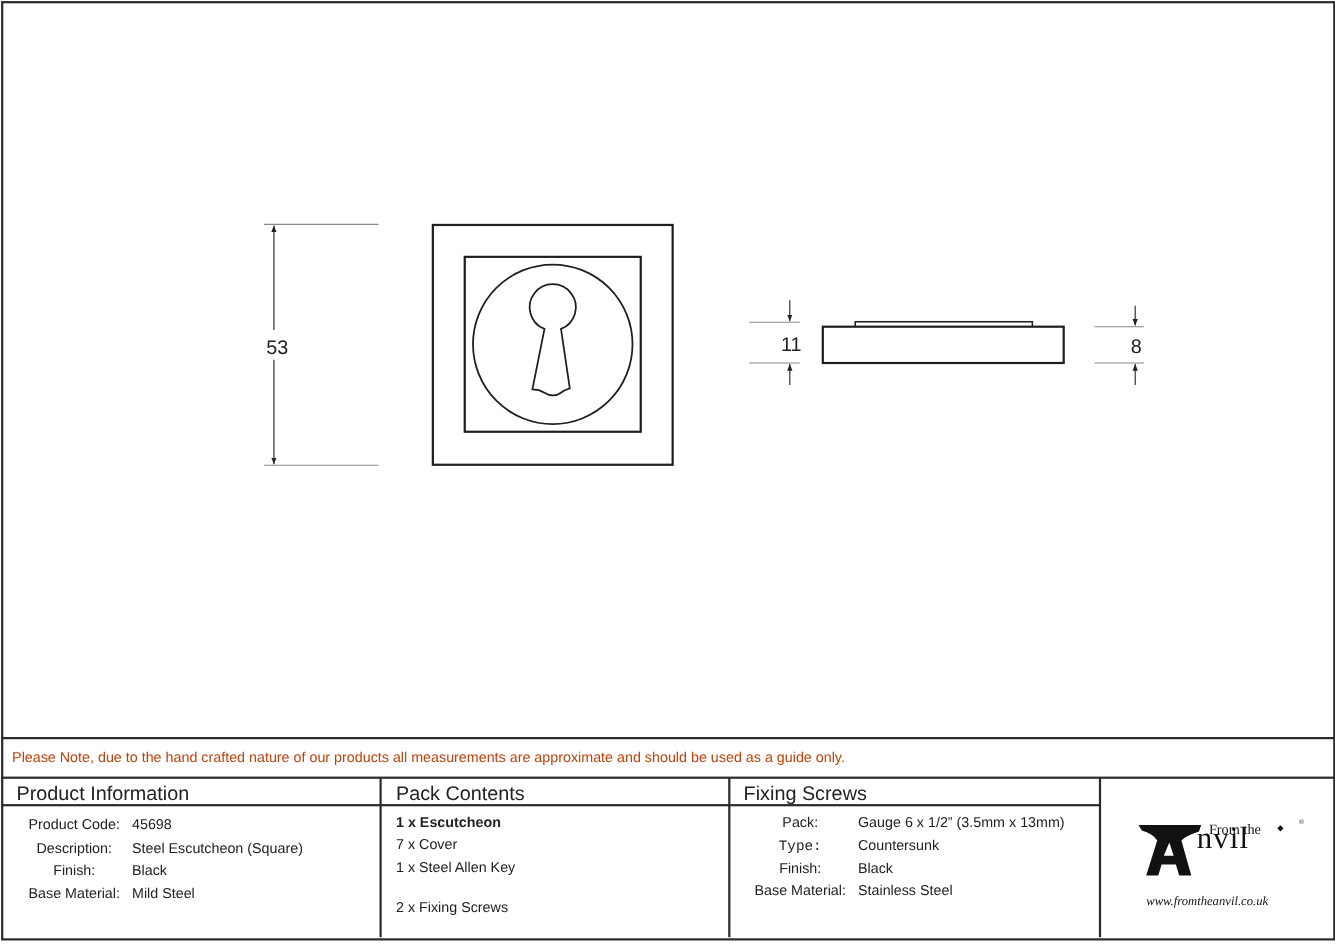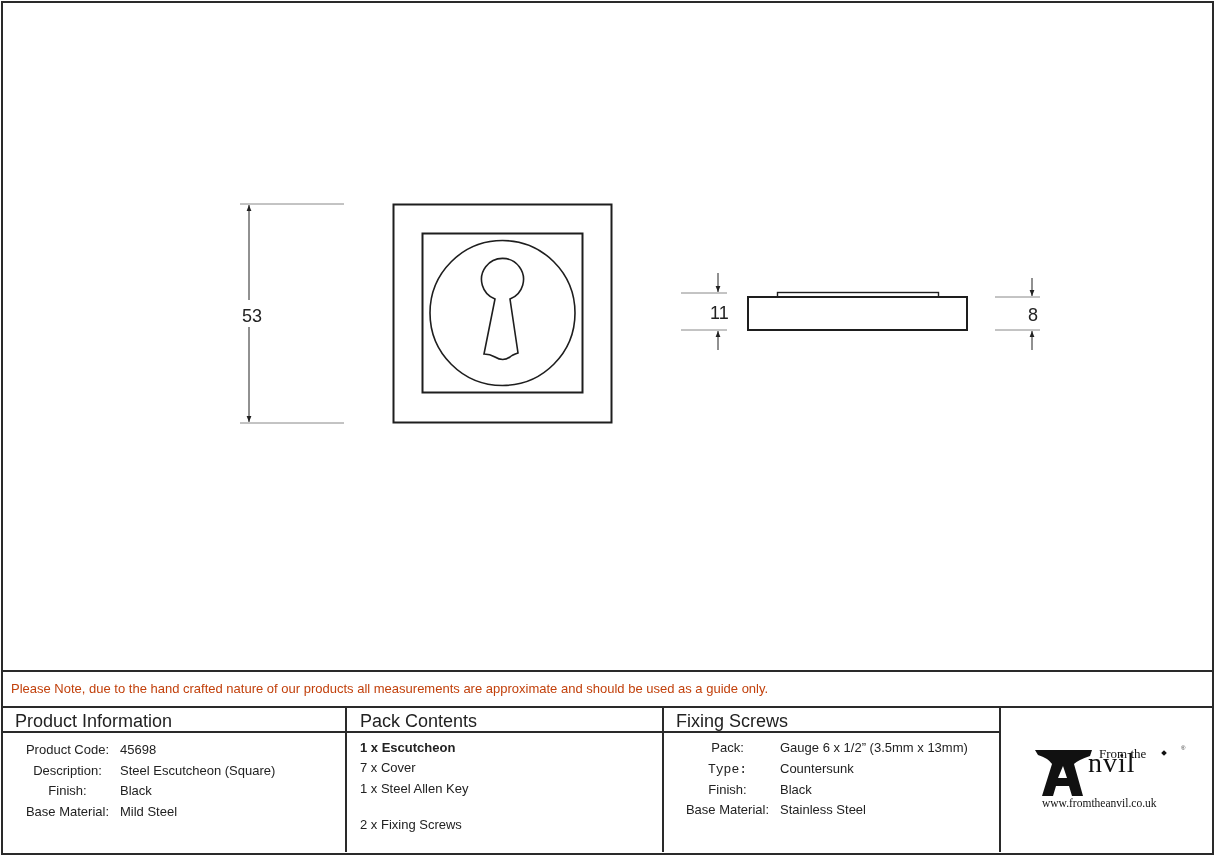--- a/index.html
+++ b/index.html
@@ -13,22 +13,22 @@
     .vline { position: absolute; width: 2px; background: #2a2a2a; }
     .note { position: absolute; left: 11px; top: 681px; font-size: 13px; color: #c2410c; }
     .section-title { position: absolute; font-size: 18px; color: #222; }
     .row { position: absolute; font-size: 13px; color: #222; white-space: nowrap; text-align: center; }
     .row .lbl { display: inline-block; }
     .logo { position: absolute; left: 1034px; top: 742px; width: 160px; height: 72px; }
     .logo .from { position: absolute; left: 65px; top: 4px; font-family: "Liberation Serif", "DejaVu Serif", serif;
                   font-size: 13px; color: #111; }
     .logo .anvil { position: absolute; left: 54px; top: 7px; font-family: "Liberation Serif", "DejaVu Serif", serif;
                    font-size: 28px; letter-spacing: 1px; color: #111; line-height: 1; }
-    .logo .url { position: absolute; left: 8px; top: 55px; font-family: "Liberation Serif", "DejaVu Serif", serif;
-                 font-size: 11.5px; color: #111; white-space: nowrap; }
+    .logo .url { position: absolute; left: 8px; top: 72px; font-family: "Liberation Serif", "DejaVu Serif", serif;
+                 font-style: italic; font-size: 11.5px; color: #111; white-space: nowrap; }
     .logo .reg { position: absolute; left: 147px; top: 3px; font-size: 6px; color: #333; }
   </style>
 </head>
 <body>
 
 <div class="frame"></div>
 
 <svg class="drawing" width="1214" height="670" viewBox="0 0 1214 670">
   <defs>
     <marker id="arr" viewBox="0 0 10 10" refX="10" refY="5" markerWidth="6" markerHeight="8" orient="auto-start-reverse">

